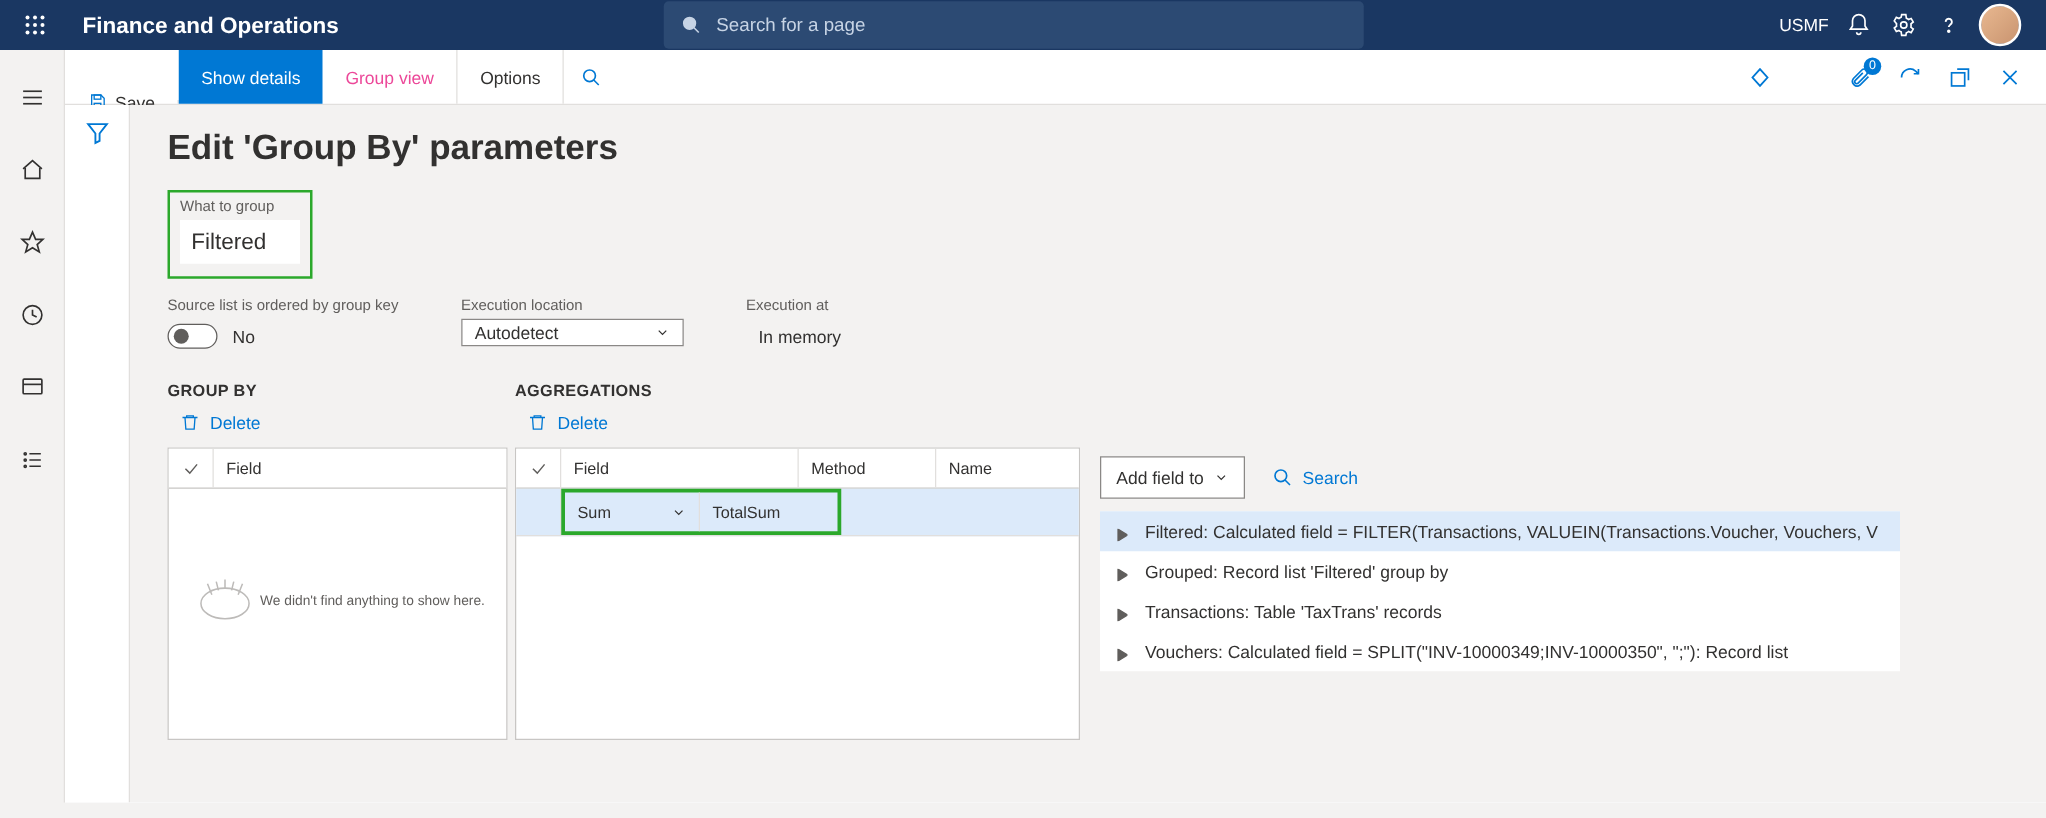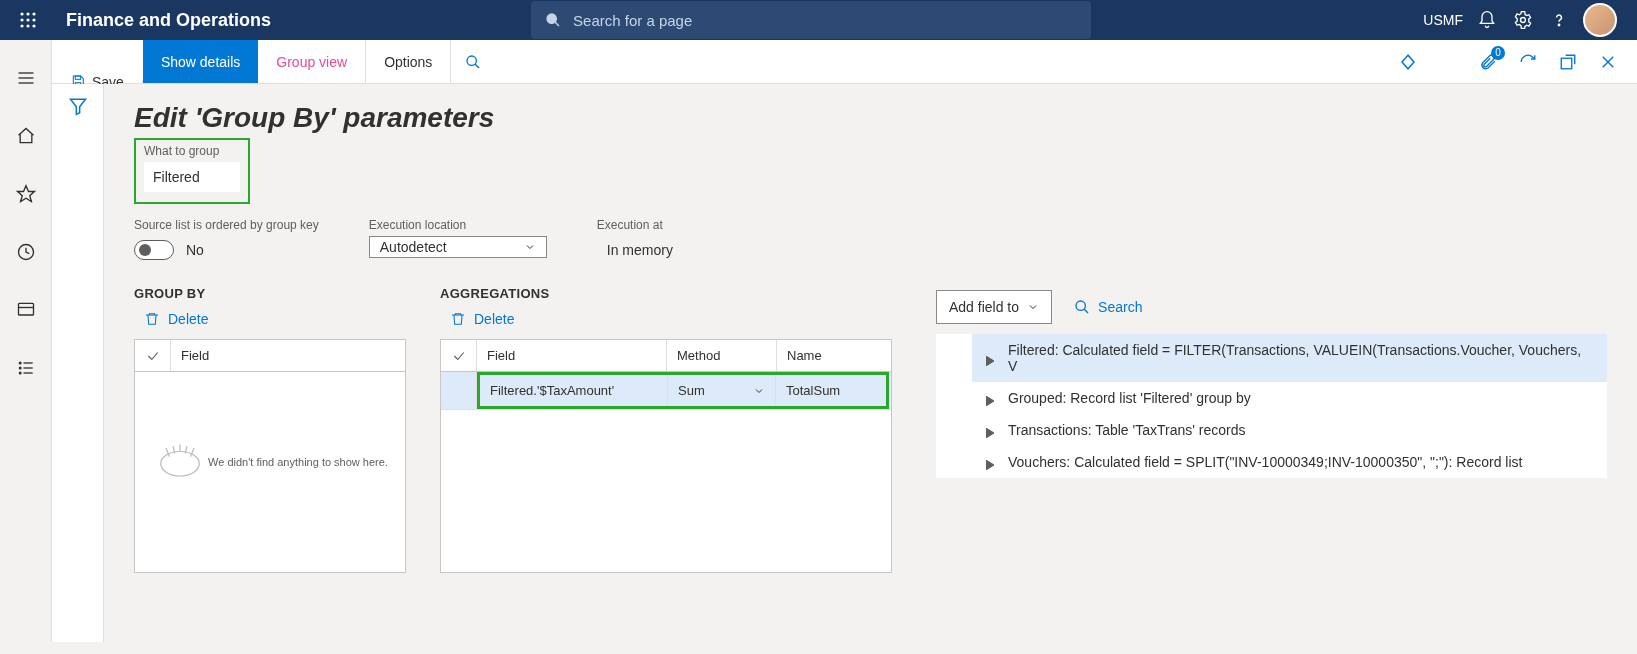--- a/index.html
+++ b/index.html
@@ -39,36 +39,36 @@
   .ar-icon { width:22px; height:22px; display:flex; align-items:center; justify-content:center; cursor:pointer; position:relative; }
   .ar-icon svg { stroke:#0078d4; fill:none; }
   .badge { position:absolute; top:-5px; right:-6px; background:#0078d4; color:#fff; font-size:10px; border-radius:8px; padding:0 4px; min-width:14px; text-align:center; line-height:14px; }
   
   
   .content-row { flex:1; display:flex; overflow:hidden; }
   .filter-strip { width:52px; border-right:1px solid #e1dfdd; background:#fff; display:flex; justify-content:center; padding-top:12px; }
   .filter-strip svg { stroke:#0078d4; fill:none; }
   .main { flex:1; background:#f3f2f1; padding:18px 30px; overflow:auto; }
   
-  h1.page-title { font-size:28px; font-weight:600; color:#323130; margin-bottom:4px;font-style:italic; }
+  h1.page-title { font-size:28px; font-weight:600; color:#323130; margin-bottom:18px; }
   
   .boxed { border:2px solid #2ba82b; padding:4px 8px 10px 8px; display:inline-block; margin-bottom:14px; }
   .form-label { font-size:12px; color:#605e5c; margin-bottom:4px; }
-  .form-value { background:#fff; border:1px solid transparent; padding:6px 8px; min-width:96px; font-size:14px; }
+  .form-value { background:#fff; border:1px solid transparent; padding:6px 8px; min-width:96px; font-size:18px; }
   
   .row-opts { display:flex; gap:50px; margin-bottom:22px; align-items:flex-start; }
   .opt-group { display:flex; flex-direction:column; }
   .toggle-wrap { display:flex; align-items:center; gap:12px; margin-top:4px; }
   .toggle { width:40px; height:20px; border:1px solid #605e5c; border-radius:10px; position:relative; background:#fff; }
   .toggle::after { content:""; position:absolute; width:12px; height:12px; background:#605e5c; border-radius:50%; top:3px; left:4px; }
   .selectish { background:#fff; border:1px solid #8a8886; width:178px; height:22px; display:flex; align-items:center; justify-content:space-between; padding:0 10px; font-size:14px; }
   .selectish svg { stroke:#323130; fill:none; }
   .readonly-val { padding:6px 10px; font-size:14px; min-width:178px; }
   
-  .grids { display:flex; gap:34px; align-items:flex-start; }
+  .grids { display:flex; gap:6px; align-items:center; }
   .col { min-width:272px; }
   .col.wide { min-width:452px; }
   .sect { font-size:13px; font-weight:600; color:#323130; margin-bottom:10px; letter-spacing:.3px; }
   .del-link { color:#0078d4; display:flex; align-items:center; gap:8px; font-size:14px; margin-bottom:12px; margin-left:10px; cursor:pointer; }
   .del-link svg { stroke:#0078d4; fill:none; }
   
   .grid { border:1px solid #c8c6c4; background:#fff; }
   .grid-head { display:flex; background:#fff; border-bottom:1px solid #c8c6c4; }
   .grid-head .hc, .grid-row .cc { padding:8px 10px; font-size:13px; border-right:1px solid #e1dfdd; }
   .grid-head .hc:last-child, .grid-row .cc:last-child { border-right:none; }
@@ -87,21 +87,21 @@
   .green-hl .cc.f2 { width:108px; display:flex; align-items:center; justify-content:space-between; }
   .green-hl .cc.f3 { width:110px; }
   
   .right-panel { margin-left:10px; min-width:640px; }
   .rp-top { display:flex; align-items:center; gap:22px; margin-bottom:10px; margin-top:4px; }
   .add-field { background:#fff; border:1px solid #8a8886; padding:8px 12px; display:flex; align-items:center; gap:8px; font-size:14px; cursor:pointer; }
   .add-field svg { stroke:#323130; fill:none; }
   .search-link { color:#0078d4; display:flex; align-items:center; gap:8px; cursor:pointer; }
   .search-link svg { stroke:#0078d4; fill:none; }
   .tree { background:#fff; }
-  .tree-item { display:flex; align-items:center; gap:12px; padding:8px 14px; font-size:14px; cursor:pointer;margin-left:36px; }
+  .tree-item { display:flex; align-items:center; gap:12px; padding:8px 14px; font-size:14px; cursor:pointer; }
   .tree-item.sel { background:#dceafa; }
   .tri { width:10px; height:10px; }
   .tri svg { stroke:#605e5c; fill:#605e5c; }
 </style>
 </head>
 <body>
 
 <div class="topbar">
   <div class="waffle">
     <svg width="18" height="18" viewBox="0 0 18 18">
@@ -342,21 +342,20 @@
                     </svg>
                   </div>
                 <div class="hc f1">Field</div>
                 <div class="hc f2">Method</div>
                 <div class="hc f3">Name</div>
               </div>
               <div class="grid-body" style="min-height:200px;">
                 <div class="grid-row selected">
                   <div class="chkcell"></div>
                   <div class="green-hl">
-                    <div class="cc f1">Filtered.'$TaxAmount'</div>
                     <div class="cc f2">
                       <span>Sum</span>
                       <svg width="12" height="12" viewBox="0 0 24 24" stroke="#323130" stroke-width="2" fill="none">
                           <polyline points="6 9 12 15 18 9"></polyline>
                         </svg>
                     </div>
                     <div class="cc f3">TotalSum</div>
                   </div>
                 </div>
               </div>

